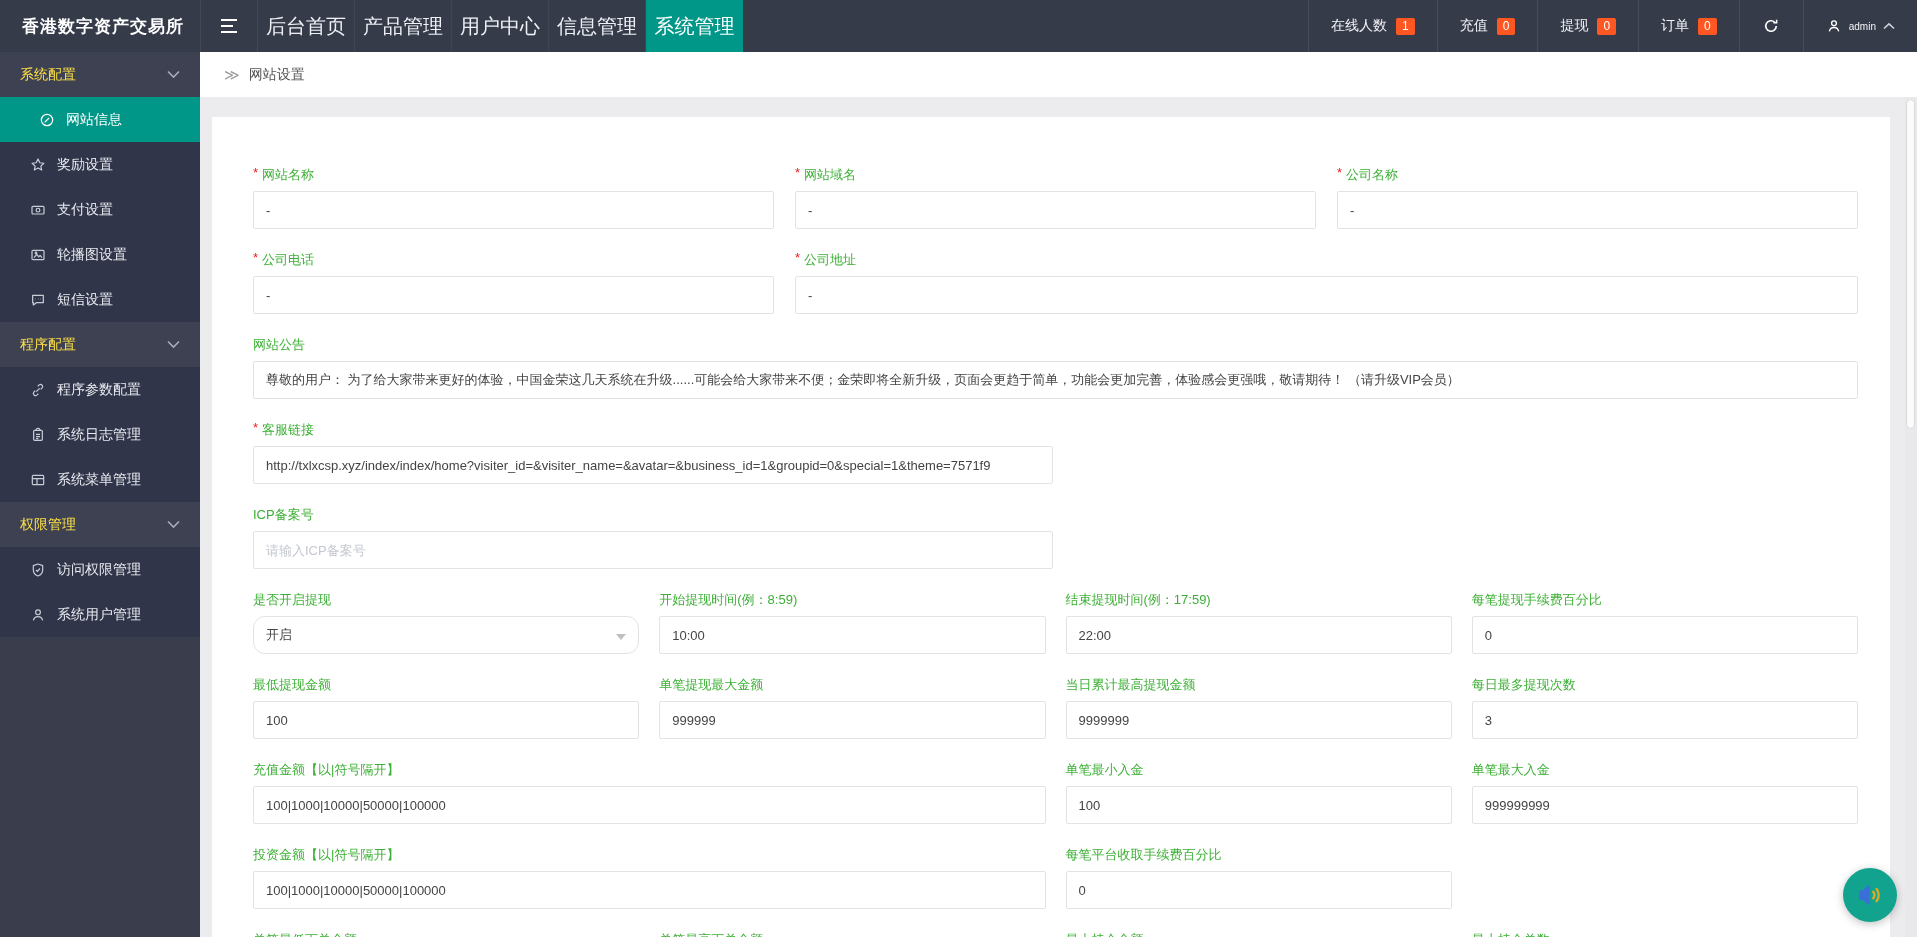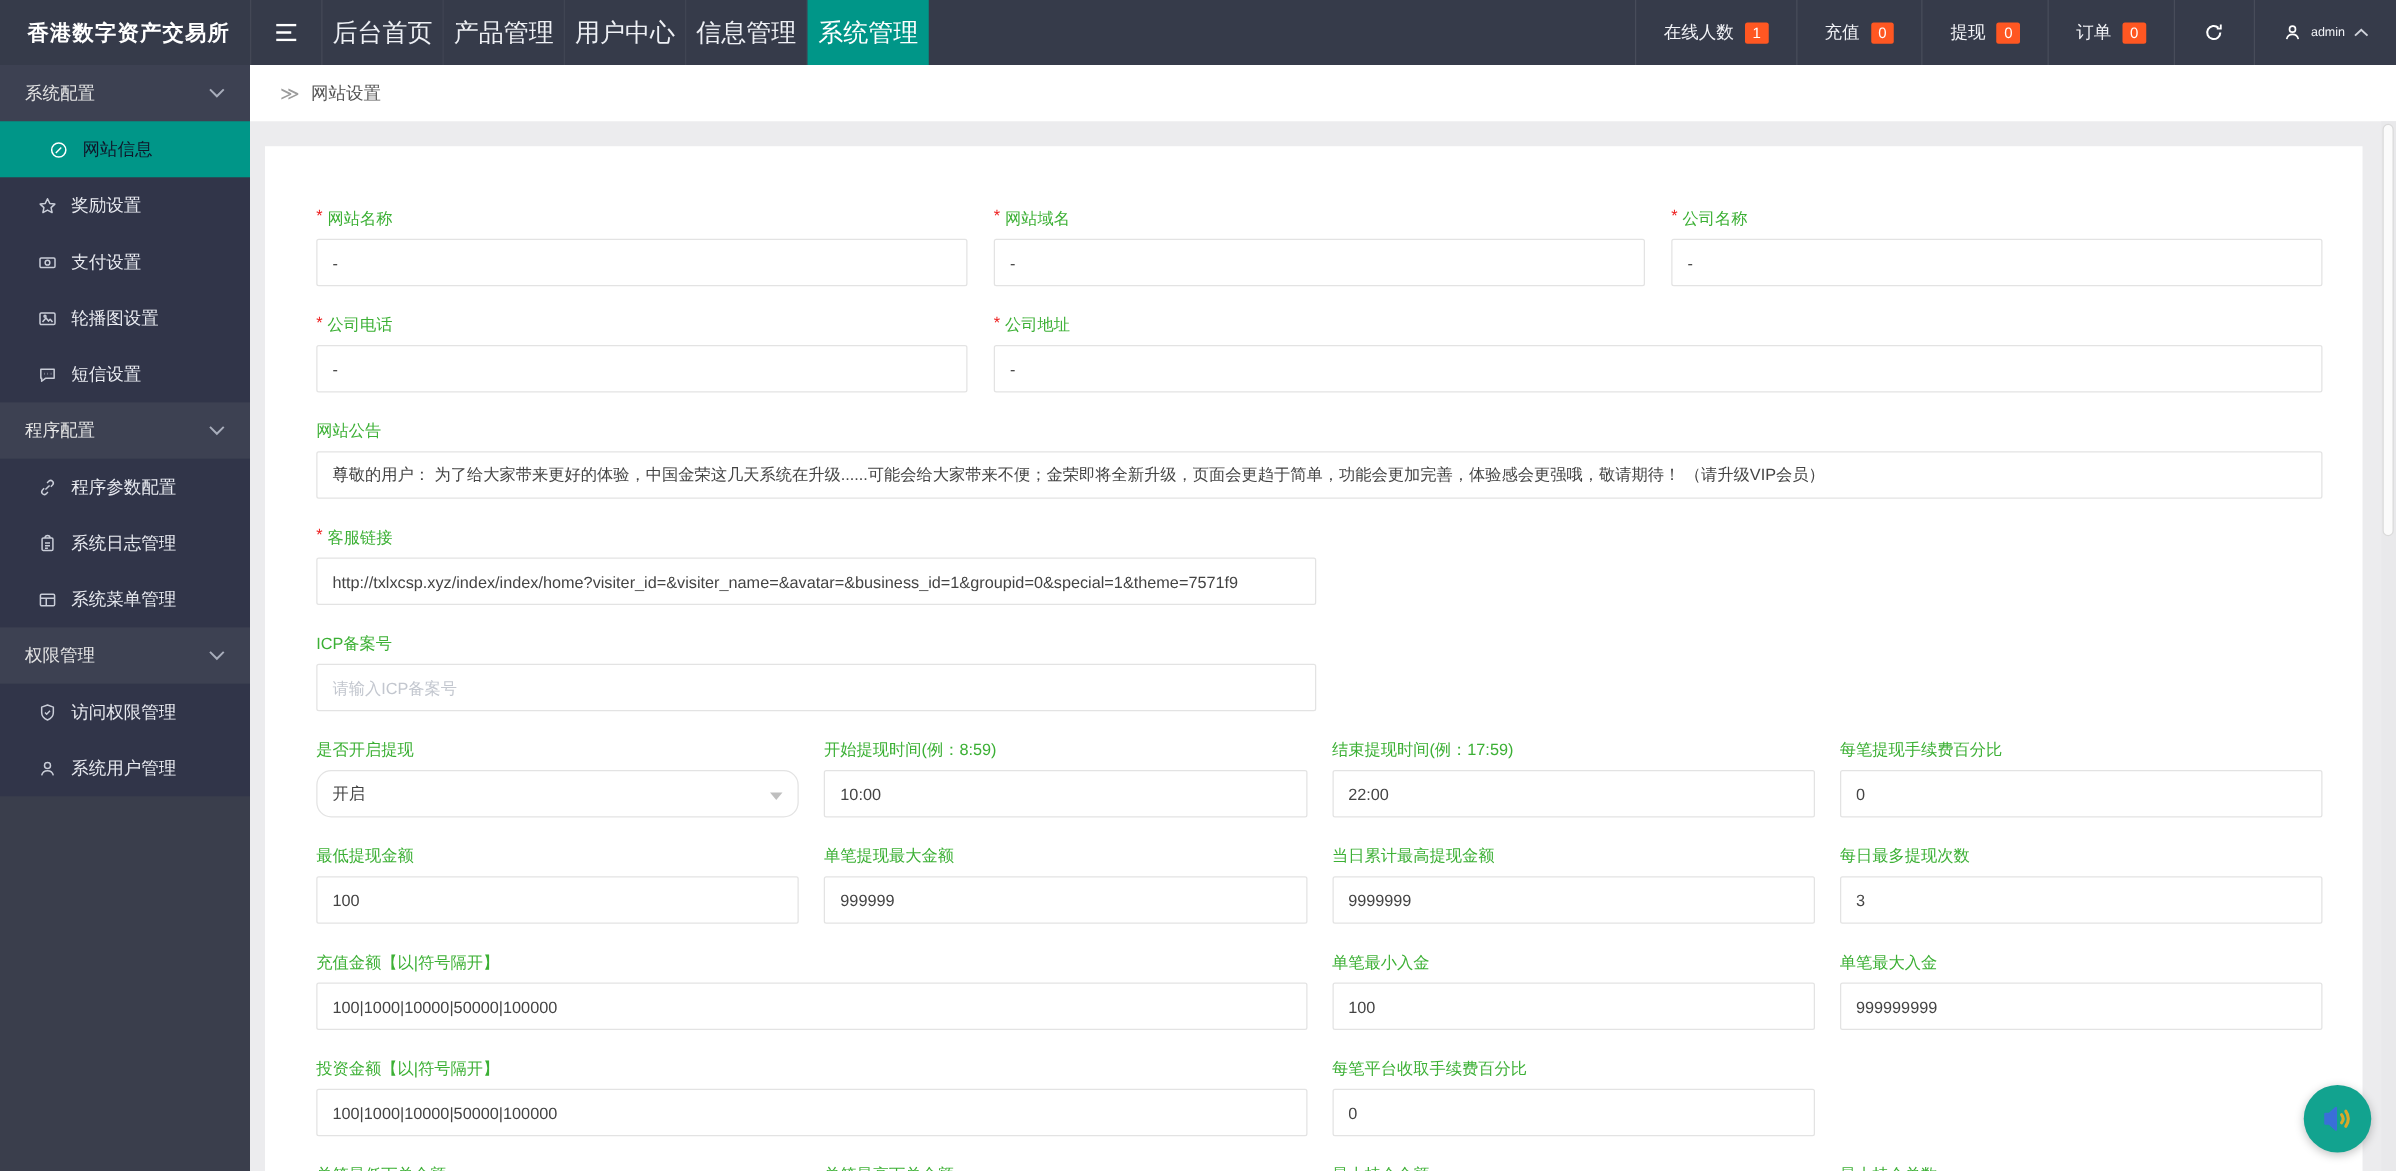--- a/index.html
+++ b/index.html
@@ -52,30 +52,30 @@
     display:flex; align-items:center; gap:7px; padding:0 22px;
     border-left:1px solid rgba(255,255,255,.09); cursor:pointer; font-size:10px;
   }
 
   
   .sidebar {
     position:absolute; left:0; top:52px; bottom:0; width:200px;
     background:#3a3e4c; z-index:20;
   }
   .sec-header {
-    height:45px; background:#3d4152; color:#e5e5e5;
+    height:45px; background:#3d4152; color:#fde047;
     display:flex; align-items:center; padding:0 20px; font-size:14px; cursor:pointer;
   }
   .sec-header .chev { margin-left:auto; }
   .side-item {
     height:45px; background:#313549; color:#e8eaf0; font-size:14px;
     display:flex; align-items:center; gap:11px; padding-left:30px; cursor:pointer;
   }
   .side-item svg { stroke:#c9cdd8; }
-  .side-item.active { background:#009688; color:#0f172a;padding-left:39px; }
+  .side-item.active { background:#009688; color:#ffffff;padding-left:39px; }
   .side-item.active svg { stroke:#ffffff; }
 
   
   .main { position:absolute; left:200px; top:52px; right:0; bottom:0; background:#ececee; }
   .breadcrumb {
     height:45px; background:#ffffff; display:flex; align-items:center;
     padding-left:24px; gap:9px; font-size:14px; color:#555;
   }
   .crumb-icon { color:#9c9c9c; font-size:15px; }
 

